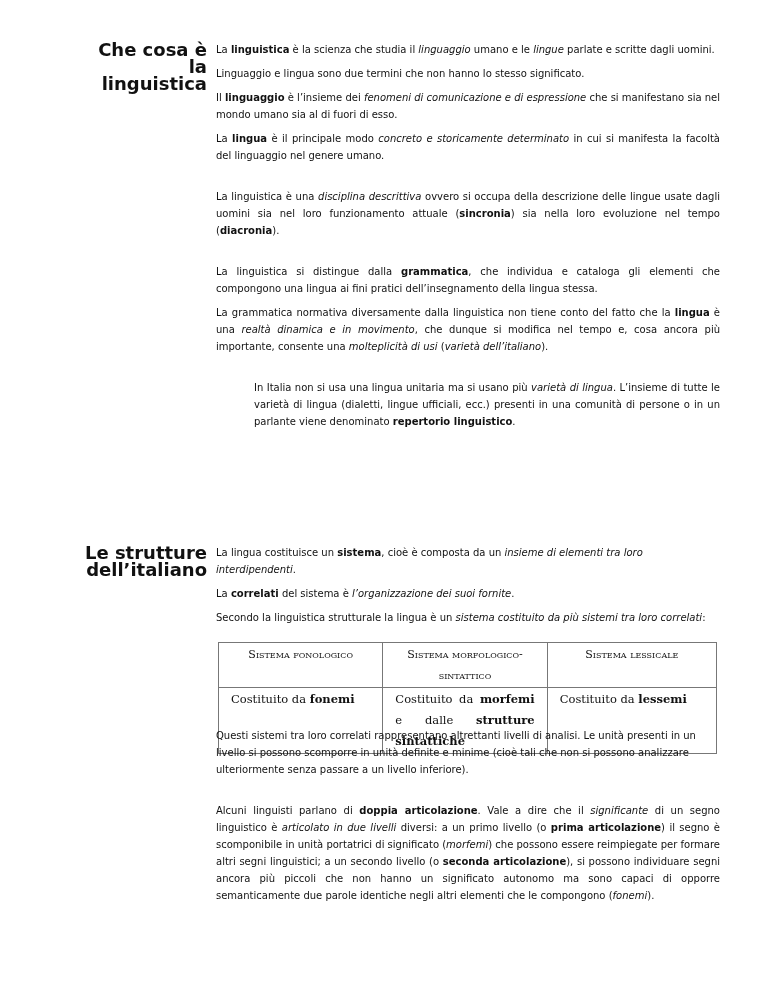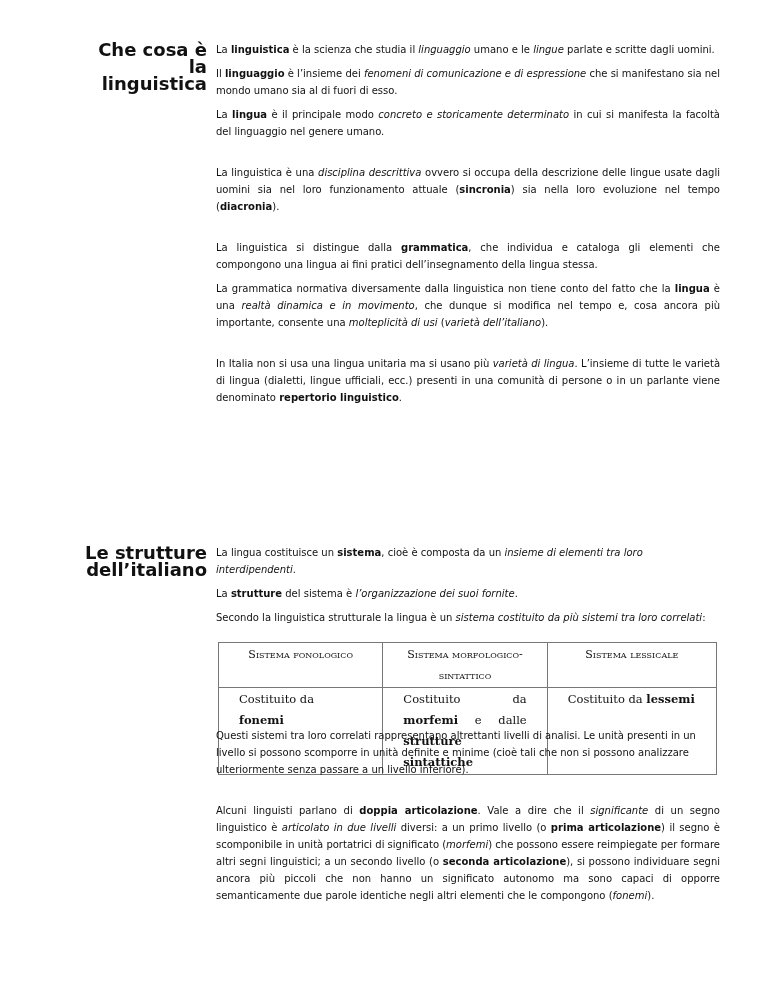--- a/index.html
+++ b/index.html
@@ -7,50 +7,51 @@
          font-family: "DejaVu Sans", sans-serif; color: #111; }
   .side-label { position: absolute; left: 80px; width: 127px; text-align: right;
                 font-weight: bold; font-size: 18px; line-height: 17px; }
   .body-col { position: absolute; left: 216px; width: 504px; font-size: 10px; line-height: 17px; }
   .para { margin: 0; text-align: justify; }
   .para.left { text-align: left; }
   b { font-weight: bold; }
   i { font-style: italic; }
   table.sys { position: absolute; left: 218px; top: 642px; width: 499px; border-collapse: collapse;
               font-family: "DejaVu Serif", serif; font-size: 11.5px; }
-  table.sys td, table.sys th { border: 1px solid #777; vertical-align: top; padding: 1px 20px; line-height: 21px; }
+  table.sys td, table.sys th { border: 1px solid #777; vertical-align: top; padding: 1px 12px; line-height: 21px; }
   table.sys th { font-weight: normal; font-variant: small-caps; text-align: center; font-size: 11px; }
   table.sys td.justify { text-align: justify; }
 </style>
 </head>
 <body>
 
 <div class="side-label" style="top:41px;">
   <div>Che cosa è la</div>
   <div>linguistica</div>
 </div>
 
 <div class="body-col" style="top:41px;">
   <p class="para"><span>La </span><b>linguistica</b><span> è la scienza che studia il </span><i>linguaggio</i><span> umano e le </span><i>lingue</i><span> parlate e scritte dagli uomini.</span></p>
+  <p class="para left" style="margin-top:7px;"><span>Linguaggio e lingua sono due termini che non hanno lo stesso significato.</span></p>
   <p class="para" style="margin-top:7px;"><span>Il </span><b>linguaggio</b><span> è l’insieme dei </span><i>fenomeni di comunicazione e di espressione</i><span> che si manifestano sia nel mondo umano sia al di fuori di esso.</span></p>
   <p class="para" style="margin-top:7px;"><span>La </span><b>lingua</b><span> è il principale modo </span><i>concreto e storicamente determinato</i><span> in cui si manifesta la facoltà del linguaggio nel genere umano.</span></p>
   <p class="para" style="margin-top:24px;"><span>La linguistica è una </span><i>disciplina descrittiva</i><span>  ovvero si occupa della descrizione delle lingue usate dagli uomini sia nel loro funzionamento attuale (</span><b>sincronia</b><span>) sia nella loro evoluzione nel tempo (</span><b>diacronia</b><span>).</span></p>
   <p class="para" style="margin-top:24px;"><span>La linguistica si distingue dalla </span><b>grammatica</b><span>, che individua e cataloga gli elementi che compongono una lingua ai fini pratici dell’insegnamento della lingua stessa.</span></p>
   <p class="para" style="margin-top:7px;"><span>La grammatica normativa diversamente dalla linguistica non tiene conto del fatto che la </span><b>lingua</b><span> è una </span><i>realtà dinamica e in movimento</i><span>, che dunque si modifica nel tempo e, cosa ancora più importante, consente una </span><i>molteplicità di usi</i><span> (</span><i>varietà dell’italiano</i><span>).</span></p>
-  <p class="para" style="margin-top:24px;"><span>In Italia non si usa una lingua unitaria ma si usano più </span><i>varietà di lingua</i><span>. L’insieme di tutte le varietà di lingua (dialetti, lingue ufficiali, ecc.) presenti in una comunità di persone o in un parlante viene denominato </span><b>repertorio linguistico</b><span>.</span></p>
+  <p class="para" style="margin-top:24px;margin-left:38px;"><span>In Italia non si usa una lingua unitaria ma si usano più </span><i>varietà di lingua</i><span>. L’insieme di tutte le varietà di lingua (dialetti, lingue ufficiali, ecc.) presenti in una comunità di persone o in un parlante viene denominato </span><b>repertorio linguistico</b><span>.</span></p>
 </div>
 
 <div class="side-label" style="top:544px;">
   <div>Le strutture</div>
   <div>dell’italiano</div>
 </div>
 
 <div class="body-col" style="top:544px;">
   <p class="para left"><span>La lingua costituisce un </span><b>sistema</b><span>, cioè è composta da un </span><i>insieme di elementi tra loro interdipendenti</i><span>.</span></p>
-  <p class="para left" style="margin-top:7px;"><span>La </span><b>strutture</b><span> del sistema è </span><i>l’organizzazione dei suoi fornite</i><span>.</span></p>
+  <p class="para left" style="margin-top:7px;"><span>La </span><b>correlati</b><span> del sistema è </span><i>l’organizzazione dei suoi fornite</i><span>.</span></p>
   <p class="para left" style="margin-top:7px;"><span>Secondo la linguistica strutturale la lingua è un </span><i>sistema costituito da più sistemi tra loro correlati</i><span>:</span></p>
 </div>
 
 <table class="sys">
   <tbody>
       <tr>
     <th style="width:33%;">Sistema fonologico</th>
     <th style="width:33%;">Sistema morfologico-sintattico</th>
     <th>Sistema lessicale</th>
   </tr>

